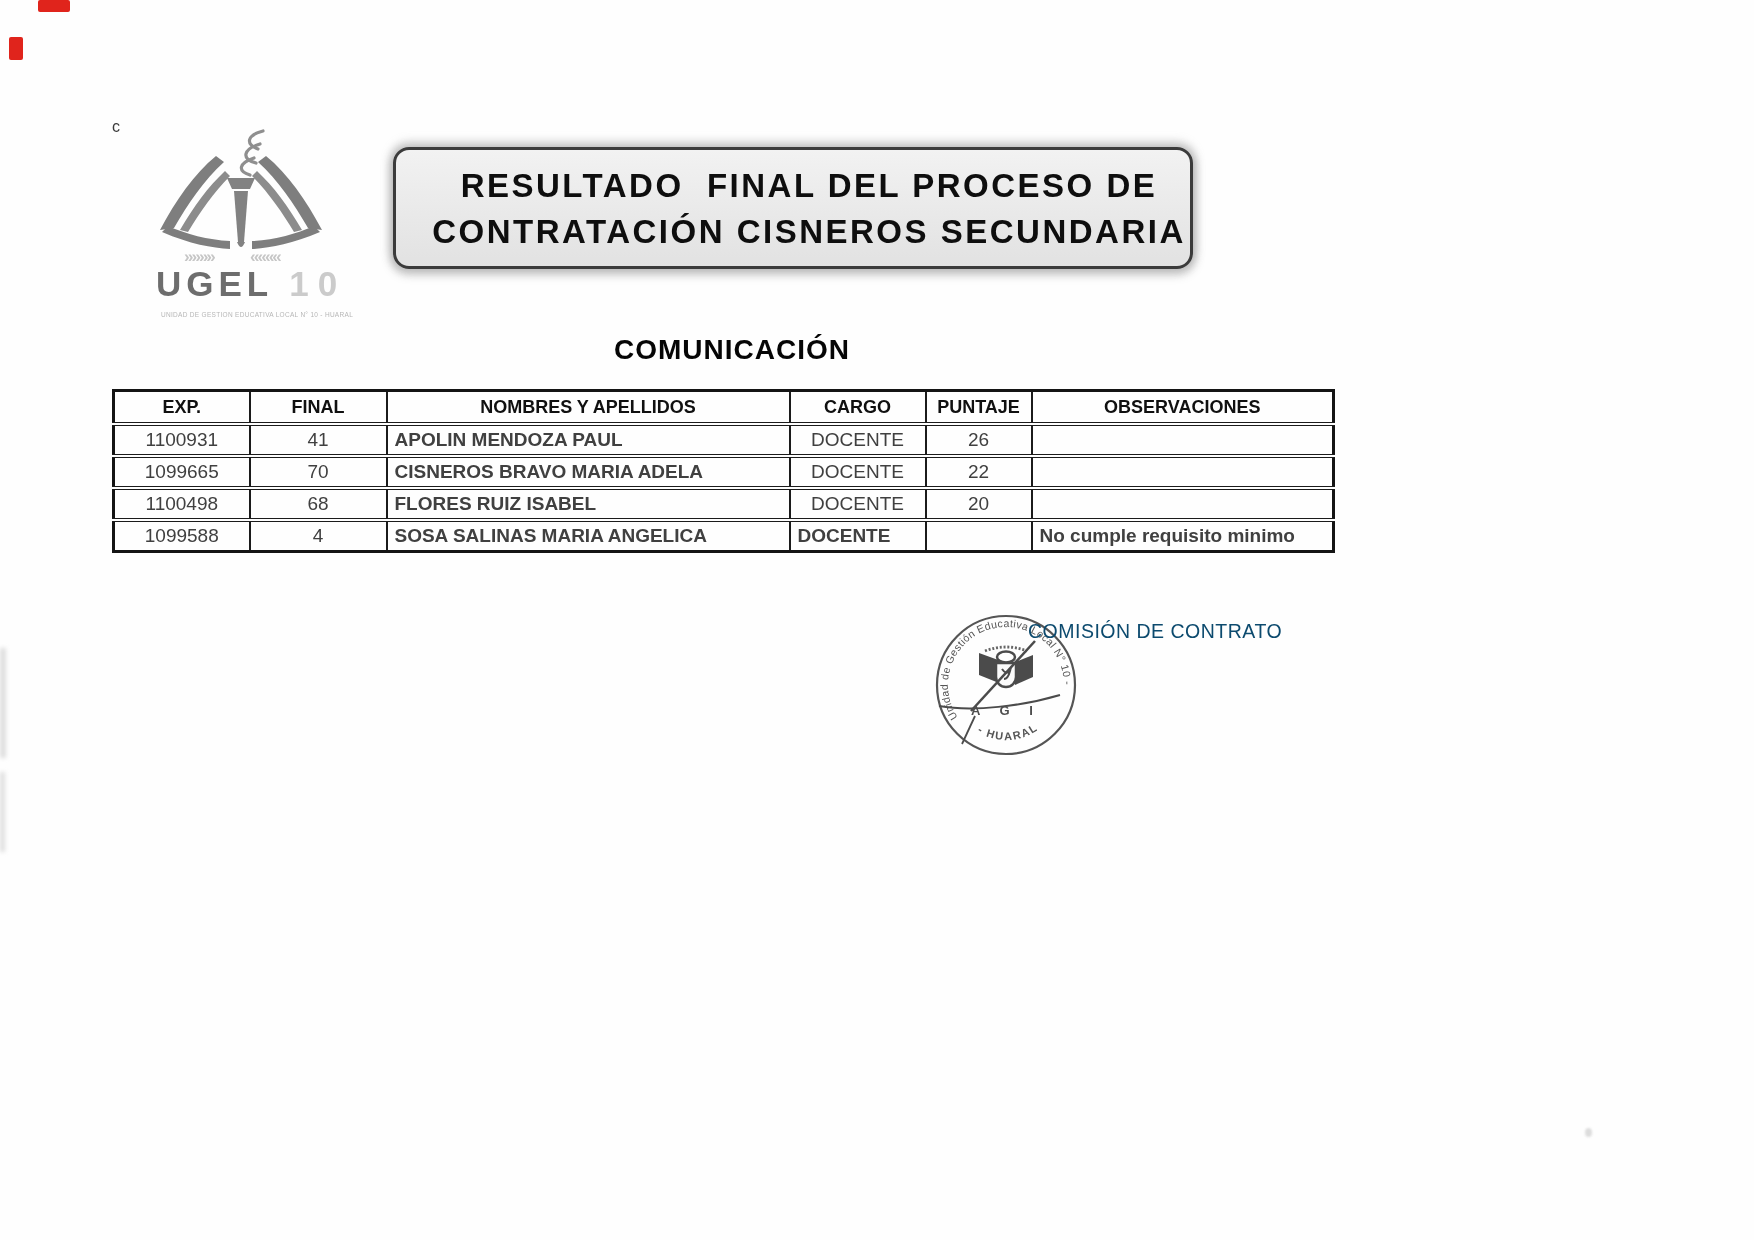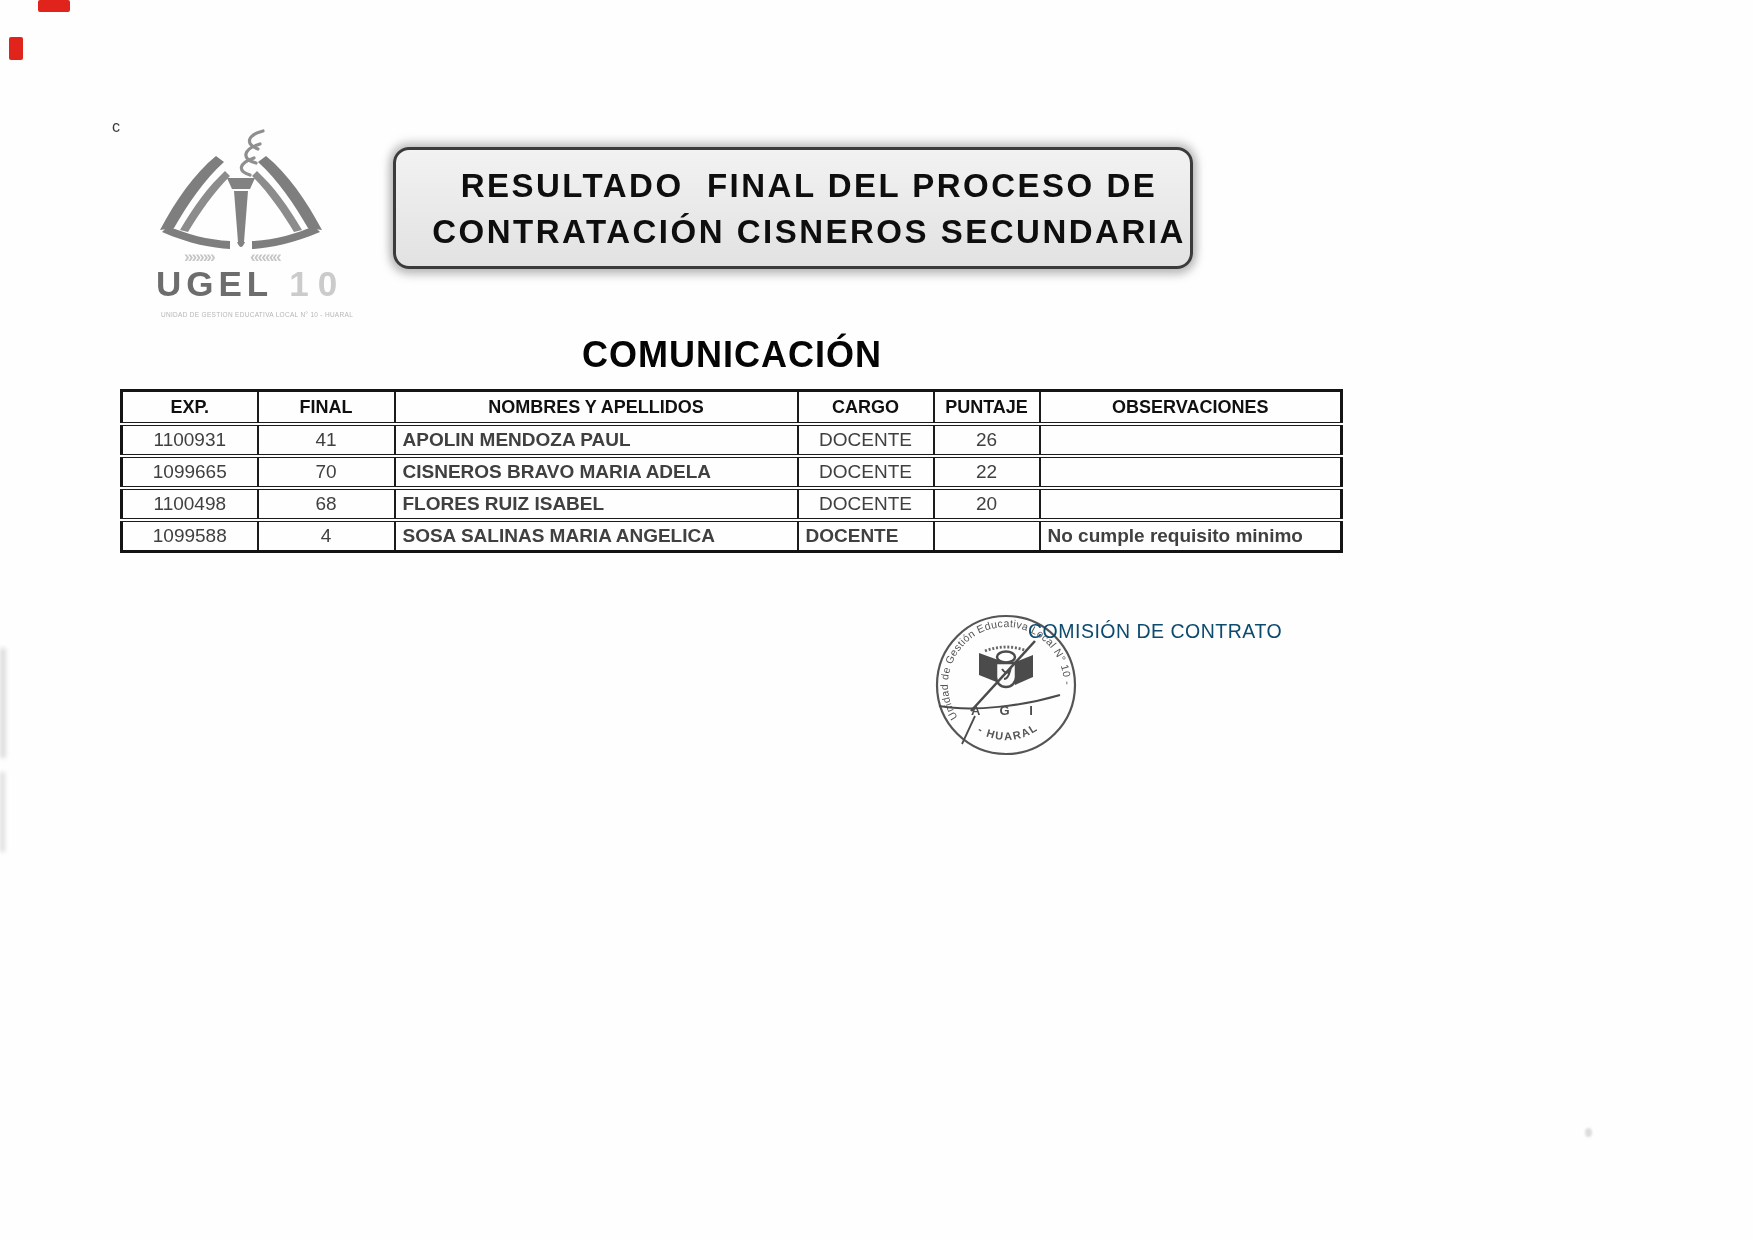--- a/index.html
+++ b/index.html
@@ -32,25 +32,25 @@
     background:linear-gradient(180deg,#f2f2f2 0%,#e9e9e9 55%,#e2e2e2 100%);
     border:3.5px solid #3b3b3b;border-radius:16px;
     box-shadow:0 3px 9px 3px rgba(130,130,130,.45), 0 -3px 9px 3px rgba(150,150,150,.35);
     text-align:center;box-sizing:border-box;padding-top:13px;padding-left:32px;
   }
   .banner-line{font-size:33px;font-weight:bold;color:#0e0e0e;line-height:46px;
                letter-spacing:2.5px;white-space:pre;}
   
   .section-title{
     position:absolute;left:462px;top:334px;width:540px;text-align:center;
-    font-size:36px;font-weight:bold;color:#050505;letter-spacing:1px;
+    font-size:28px;font-weight:bold;color:#050505;letter-spacing:1px;
   }
   
   table.results{
-    position:absolute;left:120px;top:389px;border-collapse:collapse;table-layout:fixed;
+    position:absolute;left:112px;top:389px;border-collapse:collapse;table-layout:fixed;
     border:3px solid #141414;
   }
   table.results col.c-exp{width:136px;} table.results col.c-fol{width:137px;}
   table.results col.c-nom{width:403px;} table.results col.c-car{width:136px;}
   table.results col.c-pun{width:106px;} table.results col.c-obs{width:302px;}
   table.results th{
     border:2px solid #1b1b1b;border-bottom:4px double #1b1b1b;height:30px;
     font-size:18px;font-weight:bold;color:#101010;text-align:center;padding:0;
   }
   table.results td{

